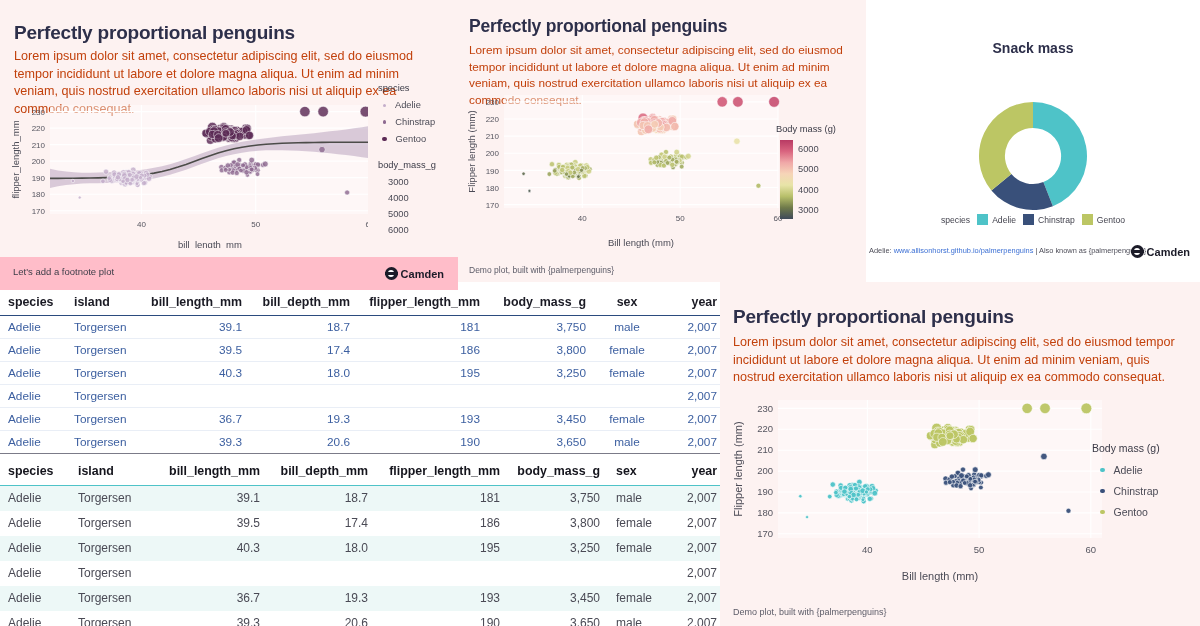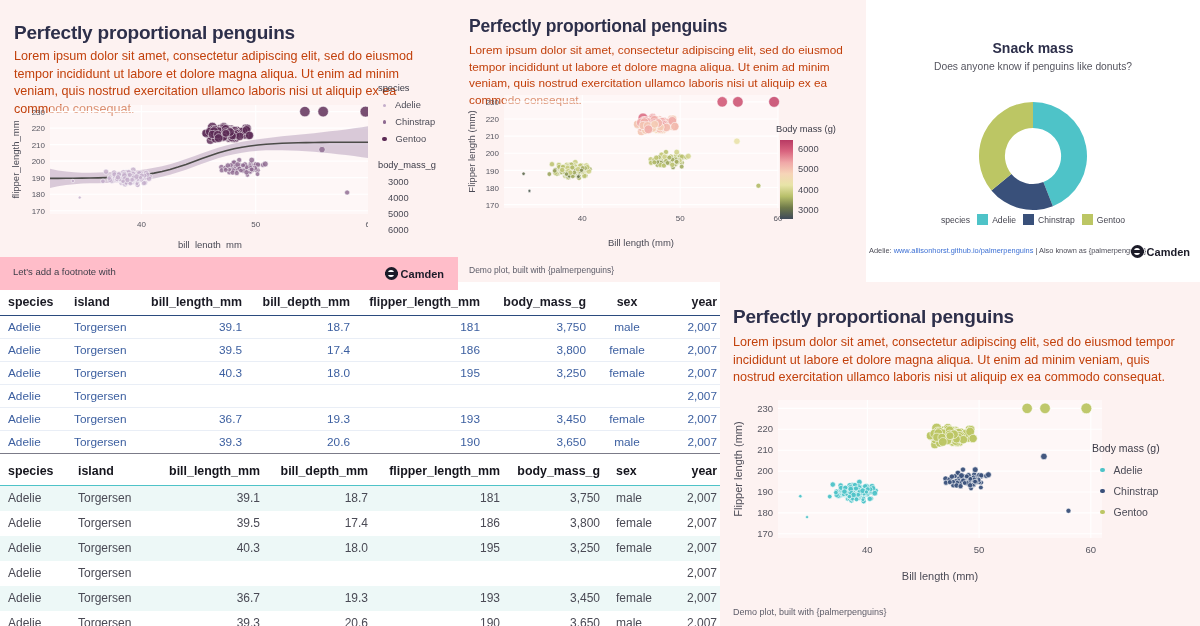--- a/index.html
+++ b/index.html
@@ -530,21 +530,21 @@
 
     <div style="position:absolute; left:378px; top:160px; font-size:9.3px;">
       <div class="leg-title">body_mass_g</div>
       <div style="margin-top:7px; margin-left:10px; color:#4b4b56;">3000</div>
       <div style="margin-top:6px; margin-left:10px; color:#4b4b56;">4000</div>
       <div style="margin-top:6px; margin-left:10px; color:#4b4b56;">5000</div>
       <div style="margin-top:6px; margin-left:10px; color:#4b4b56;">6000</div>
     </div>
 
     <div class="footbar">
-      <div class="fntext">Let's add a footnote with</div>
+      <div class="fntext">Let's add a footnote plot</div>
       <div class="camden" style="right:14px; top:10px;">
         <span class="mark"></span>
         <span>Camden</span>
       </div>
     </div>
   </div>
 
   <div class="panel" id="panel2">
     <div class="title">Perfectly proportional penguins</div>
     <div class="body-copy">Lorem ipsum dolor sit amet, consectetur adipiscing elit, sed do eiusmod tempor incididunt ut labore et dolore magna aliqua. Ut enim ad minim veniam, quis nostrud exercitation ullamco laboris nisi ut aliquip ex ea commodo consequat.</div>
@@ -937,21 +937,20 @@
           <span>3000</span>
         </div>
       </div>
     </div>
 
     <div class="foot">Demo plot, built with {palmerpenguins}</div>
   </div>
 
   <div class="panel" id="panel3">
     <div class="dtitle">Snack mass</div>
-    <div class="dsub">Does anyone know if penguins like donuts?</div>
 
     <svg class="donutwrap" id="svg3" width="112" height="112">
         <path d="M56 2 A54 54 0 0 1 75.87872584497262 106.20793023796557 L66.33693743938576 82.1081237237421 A28.080000000000002 28.080000000000002 0 0 0 56 27.919999999999998 Z" fill="#4ec3c8"></path>
         <path d="M75.87872584497262 106.20793023796557 A54 54 0 0 1 14.392284890107383 90.42089544642926 L34.36398814285584 73.89886563214321 A28.080000000000002 28.080000000000002 0 0 0 66.33693743938576 82.1081237237421 Z" fill="#39507a"></path>
         <path d="M14.392284890107383 90.42089544642926 A54 54 0 0 1 55.99999999999999 2 L55.99999999999999 27.919999999999998 A28.080000000000002 28.080000000000002 0 0 0 34.36398814285584 73.89886563214321 Z" fill="#bcc664"></path>
       </svg>
 
     <div class="dlegend">
       <span>species</span>
       <span class="li">

